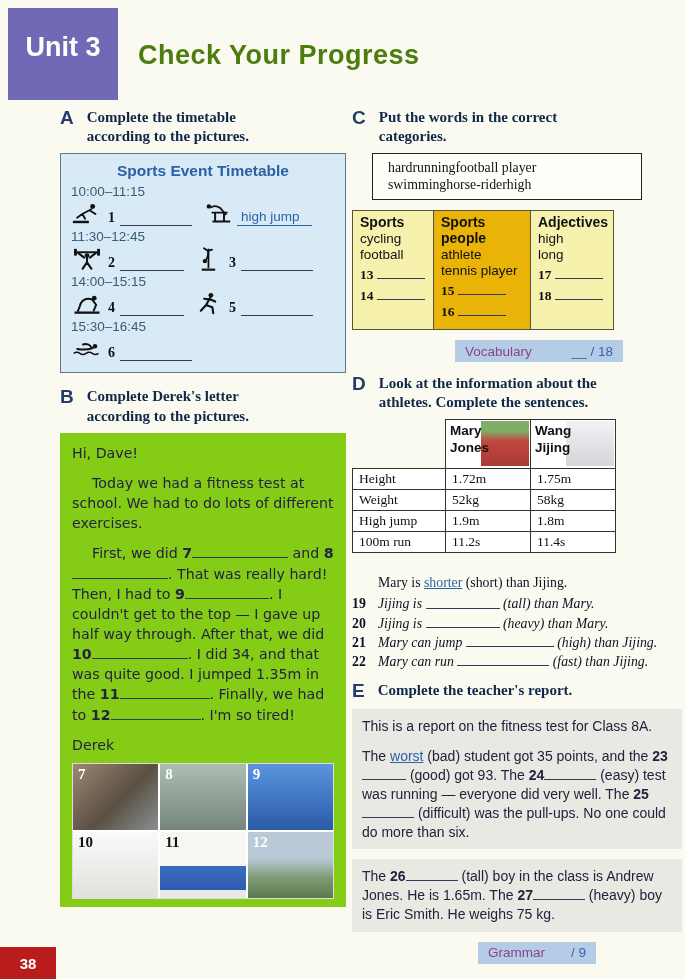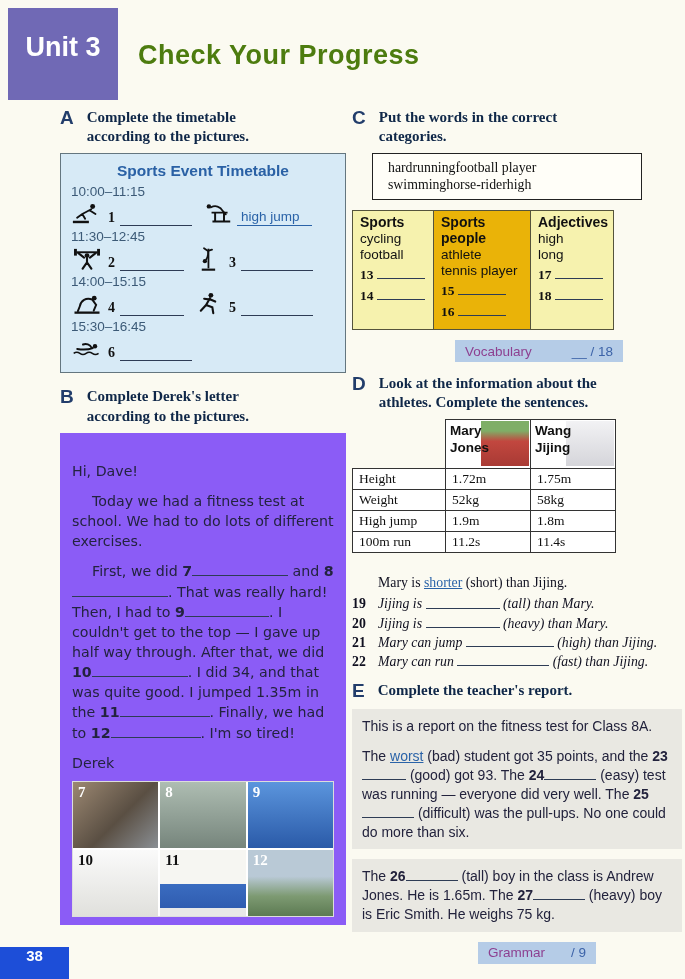--- a/index.html
+++ b/index.html
@@ -21,21 +21,21 @@
   .tt-line{display:flex;align-items:flex-end;gap:8px;margin:2px 0 3px 0;}
   .tt-item{display:flex;align-items:flex-end;gap:5px;}
   .sport-icon{width:32px;height:25px;display:inline-block;}
   .sport-icon svg{width:100%;height:100%;}
   .tt-num{font:700 14px "Liberation Serif",serif;color:#111;}
   .blank{display:inline-block;border-bottom:1.5px solid #2e3c55;height:.95em;vertical-align:baseline;}
   .w72{width:72px}.w64{width:64px}.w48{width:48px}
   .tt-answer{font:13.5px "Liberation Sans",sans-serif;color:#2a63a8;border-bottom:1.5px solid #2a63a8;padding:0 12px 1px 4px;}
 
   
-  .letter{background:#8b5cf6;padding:28px 12px 8px 12px;font-family:"DejaVu Sans",sans-serif;font-size:14.2px;color:#23233f;line-height:1.42;}
+  .letter{background:#84cc16;padding:10px 12px 8px 12px;font-family:"DejaVu Sans",sans-serif;font-size:14.2px;color:#23233f;line-height:1.42;}
   .letter-greet{margin-bottom:10px;}
   .letter-p{text-indent:20px;margin-bottom:10px;}
   .letter-sign{text-align:left;padding-right:14px;margin:4px 0 8px 0;}
   .seg-num{font-weight:700;}
   .seg-answer{color:#2a63a8;text-decoration:underline;}
   .photo-grid{display:grid;grid-template-columns:repeat(3,1fr);gap:2px;background:#fff;border:1px solid #ddd;}
   .photo{position:relative;height:66px;}
   .pnum{position:absolute;top:2px;left:5px;font:700 15px "Liberation Serif",serif;}
   .pnum.light{color:#fff}.pnum.dark{color:#111}
   .photo-7{background:linear-gradient(135deg,#9c8872,#5a4f43 55%,#8a8f94);}
@@ -81,22 +81,22 @@
   .sentence{display:flex;}
   .s-num{font-weight:700;width:26px;flex:none;}
   .s-body{flex:1;font-style:italic;}
 
   
   .report{background:#e9e8e2;padding:8px 10px;font-size:14px;color:#22223c;line-height:1.33;}
   .report p{margin:0 0 12px 0;}
   .report p:last-child{margin-bottom:0;}
   .report2{margin-top:10px;}
 
-  .page-num-box{position:absolute;left:0;top:947px;width:69px;height:32px;background:#1d4ed8;color:#fff;
-    font:700 15px "Liberation Sans",sans-serif;display:flex;justify-content:center;}
+  .page-num-box{position:absolute;left:0;top:947px;width:56px;height:32px;background:#b91c1c;color:#fff;
+    font:700 15px "Liberation Sans",sans-serif;display:flex;align-items:center;justify-content:center;}
 </style>
 </head>
 <body>
 
 <div>
 
   <div class="unit-box">
     <span>Unit 3</span>
   </div>
   <div class="page-title">Check Your Progress</div>

